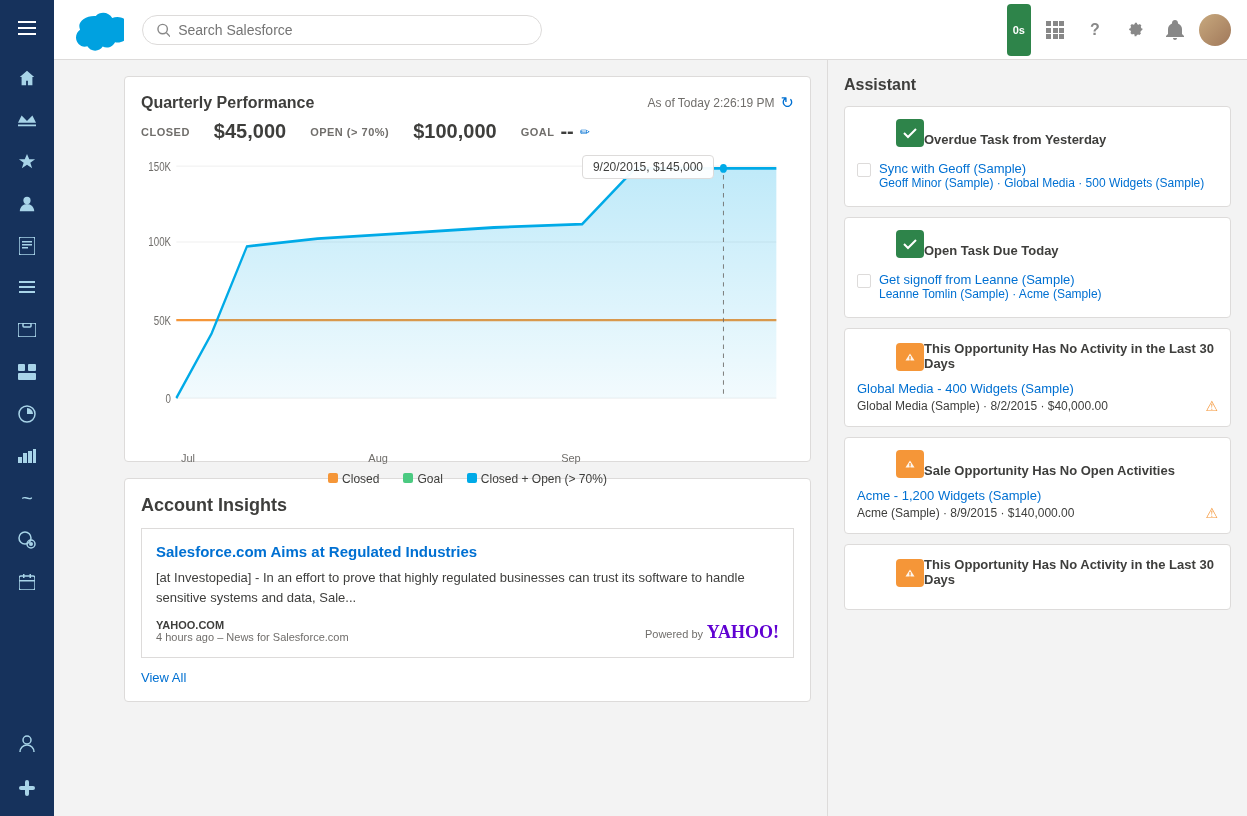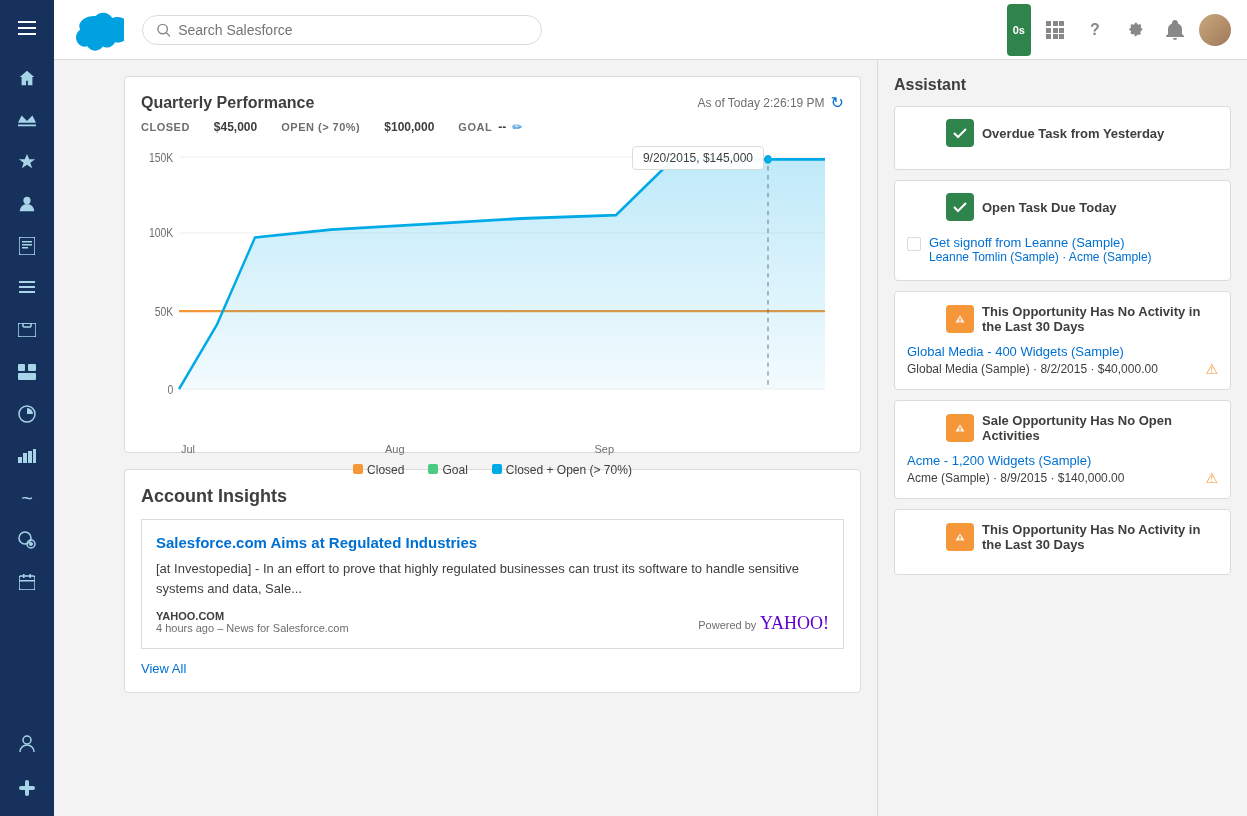--- a/index.html
+++ b/index.html
@@ -172,21 +172,21 @@
       margin-bottom: 12px;
       font-size: 12px;
     }
     .legend-label {
       font-size: 11px;
       font-weight: 700;
       color: #706e6b;
       letter-spacing: 0.5px;
     }
     .legend-value {
-      font-size: 12px;
+      font-size: 20px;
       font-weight: 700;
       color: #3e3e3c;
     }
     .goal-area { display: flex; align-items: center; gap: 6px; }
     .edit-icon { color: #0070d2; cursor: pointer; }
 
     
     .chart-container {
       position: relative;
       width: 100%;
@@ -270,39 +270,39 @@
       color: #3e3e3c;
       text-transform: uppercase;
     }
     .news-meta {
       font-size: 11px;
       color: #706e6b;
     }
     .yahoo-logo {
       font-family: Georgia, serif;
       font-size: 18px;
-      font-weight: 400;
+      font-weight: 700;
       color: #6001d2;
     }
     .powered-by {
       font-size: 11px;
       color: #706e6b;
     }
     .view-all {
       display: block;
       margin-top: 12px;
       color: #0070d2;
       font-size: 13px;
       text-decoration: none;
       cursor: pointer;
     }
 
     
     .right-panel {
-      width: 370px;
+      width: 420px;
       flex-shrink: 0;
       overflow-y: auto;
       padding: 16px;
       background: #f3f3f3;
       border-left: 1px solid #dddbda;
     }
     .assistant-title {
       font-size: 16px;
       font-weight: 600;
       color: #3e3e3c;
@@ -310,22 +310,21 @@
     }
     .assistant-card {
       background: #fff;
       border: 1px solid #dddbda;
       border-radius: 4px;
       padding: 12px;
       margin-bottom: 10px;
     }
     .assistant-card-header {
       display: flex;
-      align-items: center;
-      gap: 8px;
+      align-items: flex-end;
       margin-bottom: 10px;
       padding-left: 39px;
     }
     .assistant-icon {
       width: 28px;
       height: 28px;
       border-radius: 4px;
       display: flex;
       align-items: center;
       justify-content: center;
@@ -650,20 +649,30 @@
     <div class="assistant-card">
       <div class="assistant-card-header">
         <div class="assistant-icon icon-green">
           <svg width="14" height="14" viewBox="0 0 14 14">
               <rect x="0" y="0" width="14" height="14" rx="2" fill="none"></rect>
               <path d="M1 7l4 4 8-8" stroke="#fff" stroke-width="2" fill="none"></path>
             </svg>
         </div>
         <span class="assistant-card-title">Overdue Task from Yesterday</span>
       </div>
+      <div class="task-item">
+        <div class="task-checkbox"></div>
+        <div>
+          <a class="task-link" href="#">Sync with Geoff (Sample)</a>
+          <div class="task-detail">
+            <span>Geoff Minor (Sample)</span>
+            <span>· Global Media · 500 Widgets (Sample)</span>
+          </div>
+        </div>
+      </div>
     </div>
 
     <div class="assistant-card">
       <div class="assistant-card-header">
         <div class="assistant-icon icon-green">
           <svg width="14" height="14" viewBox="0 0 14 14">
               <rect x="0" y="0" width="14" height="14" rx="2" fill="none"></rect>
               <path d="M1 7l4 4 8-8" stroke="#fff" stroke-width="2" fill="none"></path>
             </svg>
         </div>

